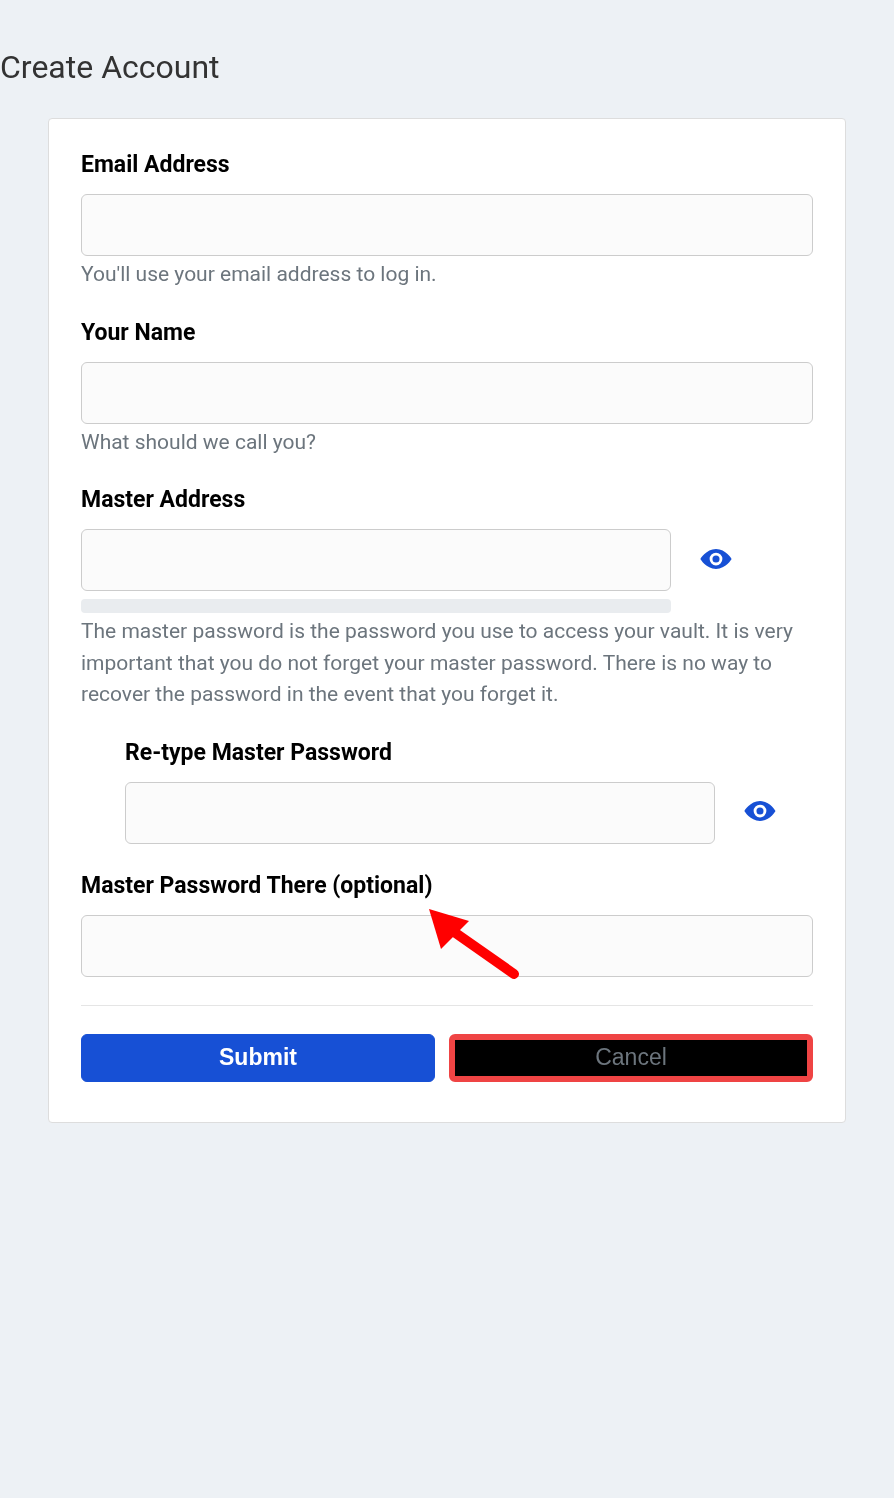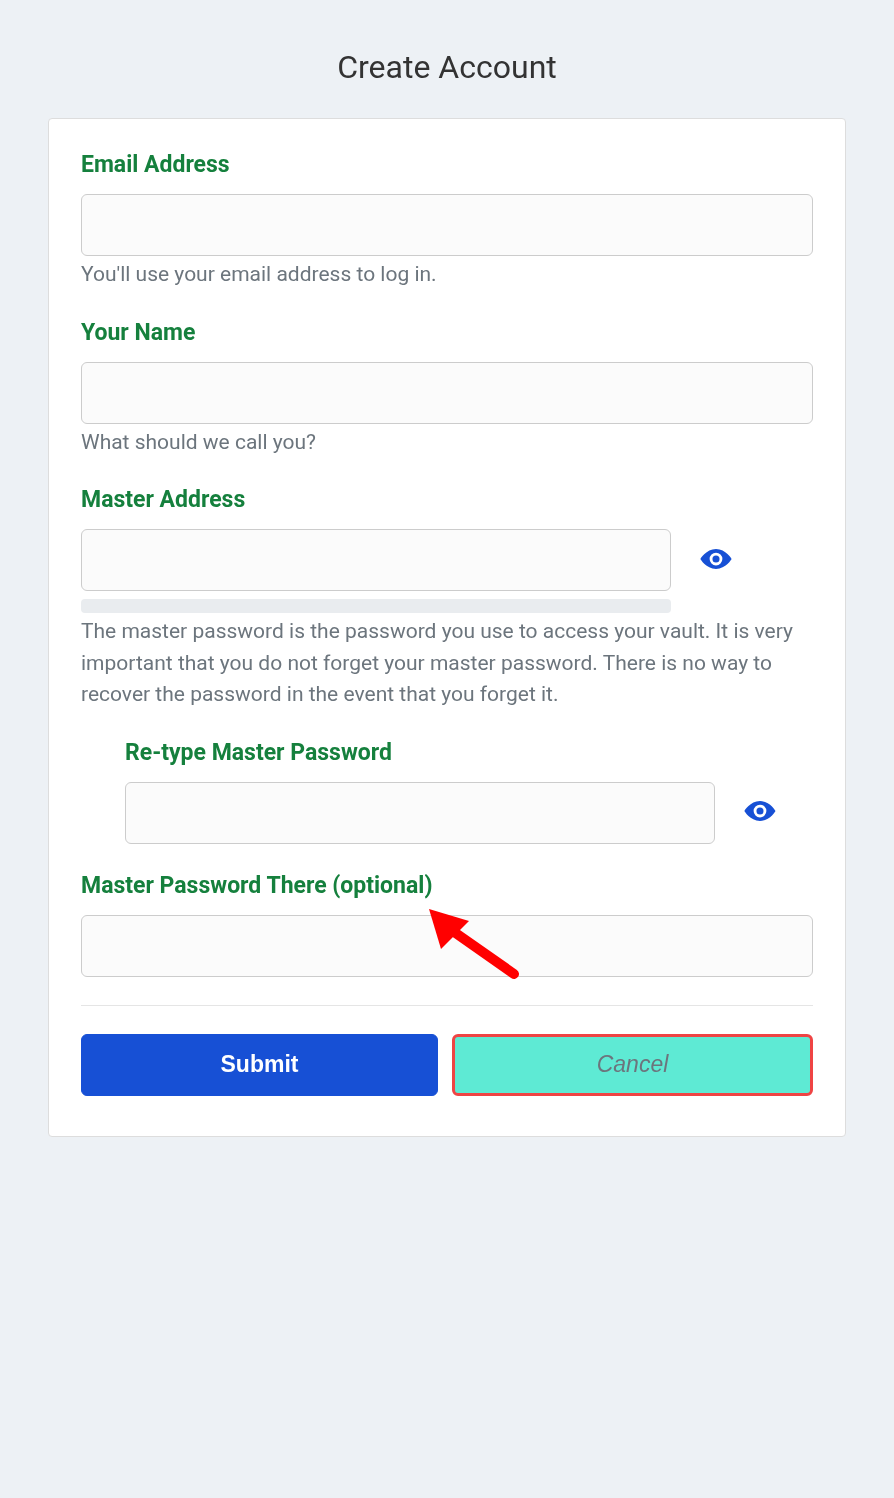--- a/index.html
+++ b/index.html
@@ -7,21 +7,20 @@
       margin: 0;
       padding: 0;
     }
     body {
       font-family: -apple-system, BlinkMacSystemFont, "Segoe UI", Roboto, Helvetica, Arial, sans-serif;
       background-color: #edf1f5;
       width: 894px;
       min-height: 1498px;
     }
     .page-title {
-      text-align: center;
       font-size: 32px;
       font-weight: 400;
       color: #333;
       padding: 48px 0 32px 0;
     }
     .card {
       background: #fff;
       border: 1px solid #ddd;
       border-radius: 4px;
       margin: 0 48px;
@@ -32,21 +31,21 @@
       margin-bottom: 28px;
     }
     .form-group.no-help {
       margin-bottom: 28px;
       margin-left: 44px;
     }
     .label {
       display: block;
       font-size: 23px;
       font-weight: 700;
-      color: #15803d;
+      color: #000000;
       margin-bottom: 16px;
     }
     .input-row {
       display: flex;
       align-items: center;
       gap: 24px;
     }
     .input {
       width: 100%;
       height: 62px;
@@ -90,40 +89,39 @@
       border: none;
       border-top: 1px solid #e5e5e5;
       margin: 28px 0 28px 0;
     }
     .button-row {
       display: flex;
       gap: 14px;
     }
     .btn {
       flex: 1;
-      height: 62px;
+      height: 48px;
       border-radius: 6px;
       font-size: 23px;
       font-weight: 600;
       cursor: pointer;
       display: flex;
       align-items: center;
       justify-content: center;
     }
     .btn-primary {
       background: #1750d5;
       color: #fff;
       border: 1px solid #1750d5;
     }
     .btn-secondary {
-      background: #5eead4;
+      background: #000000;
       color: #6c757d;
-      border: 3px solid #ef4444;
+      border: 6px solid #ef4444;
       font-weight: 400;
-      font-style: italic;
     }
     .arrow-overlay {
       position: absolute;
       top: 790px;
       left: 380px;
       pointer-events: none;
     }
   </style>
 </head>
 <body>

